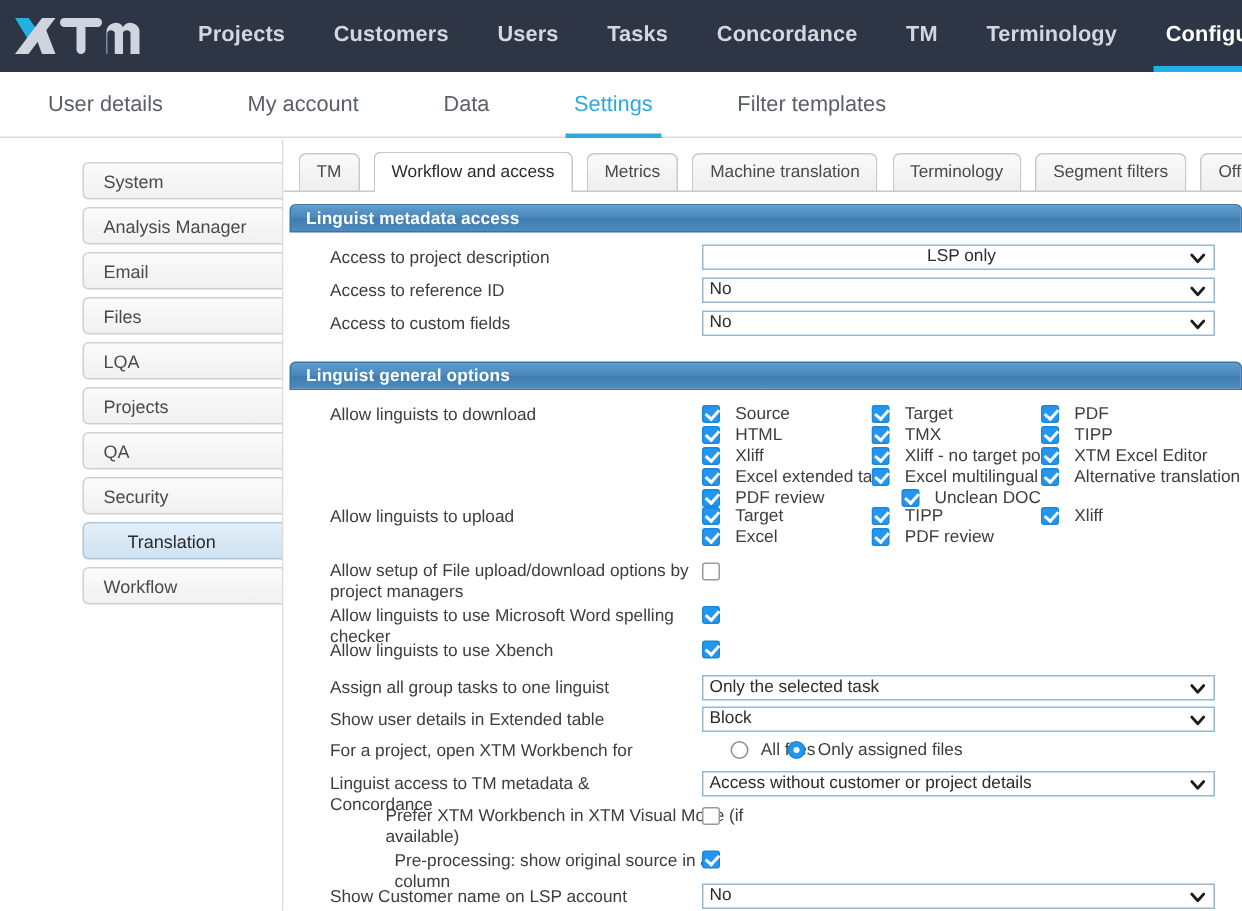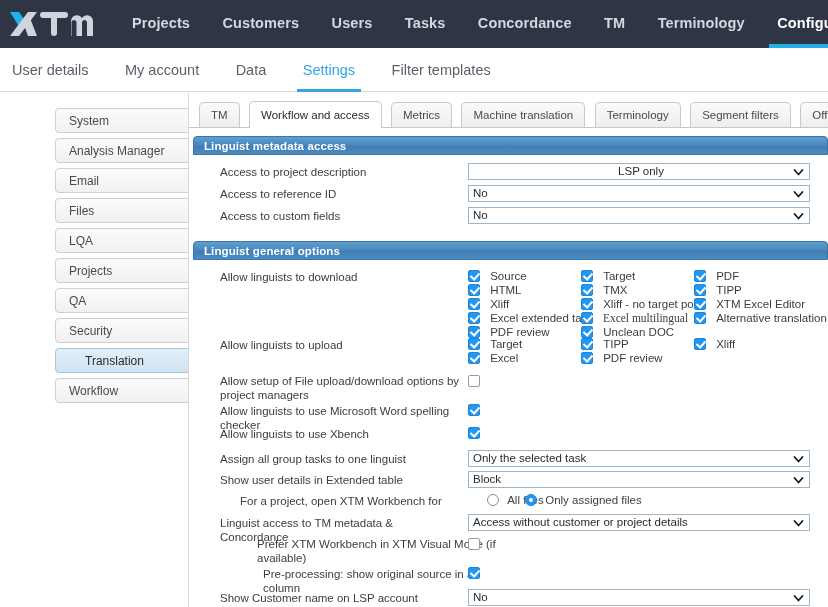--- a/index.html
+++ b/index.html
@@ -63,20 +63,21 @@
   .subnav-item {
     display: inline-block;
     position: relative;
     height: 44px;
     line-height: 44px;
     padding: 0 16px;
     color: #5a5f68;
     font-size: 14.5px;
     cursor: pointer;
     vertical-align: top;
+    margin-left: 20px;
   }
   .subnav-item:first-child { padding-left: 12px; }
   .subnav-item.active { color: #2fa8dd; }
   .subnav-item.active::after {
     content: "";
     position: absolute;
     left: 10px; right: 10px; bottom: 0;
     height: 3px;
     background: #2fa8dd;
   }
@@ -424,31 +425,31 @@
         <div class="cbcell" style="left: 392px; top: 28px; width: 113px;">
           <span class="cb on"></span>
           <span class="cbtxt">Xliff - no target populated</span></div>
         <div class="cbcell" style="left: 505px; top: 28px; width: 134px;">
           <span class="cb on"></span>
           <span class="cbtxt">XTM Excel Editor</span></div>
 
         <div class="cbcell" style="left: 279px; top: 42px; width: 113px;">
           <span class="cb on"></span>
           <span class="cbtxt">Excel extended table</span></div>
-        <div class="cbcell" style="left: 392px; top: 42px; width: 126px; font-family: Liberation Serif, serif;">
+        <div class="cbcell" style="left: 392px; top: 42px; width: 126px;">
           <span class="cb on"></span>
           <span class="cbtxt">Excel multilingual</span></div>
         <div class="cbcell" style="left: 505px; top: 42px; width: 134px;">
           <span class="cb on"></span>
           <span class="cbtxt">Alternative translation</span></div>
 
         <div class="cbcell" style="left: 279px; top: 56px; width: 108px;">
           <span class="cb on"></span>
           <span class="cbtxt">PDF review</span></div>
-        <div class="cbcell" style="left: 392px; top: 56px; width: 113px;">
+        <div class="cbcell" style="left: 392px; top: 56px; width: 113px; text-align: right;">
           <span class="cb on"></span>
           <span class="cbtxt">Unclean DOC</span></div>
       </div>
     </div>
 
     <div class="row" style="height:32px; margin-top:-12px">
       <div class="row-label" style="top: 0px; left: 31px;">Allow linguists to upload</div>
       <div class="cbgrid">
         <div class="cbcell" style="left: 279px; top: 0px; width: 108px;">
           <span class="cb on"></span>
@@ -511,21 +512,21 @@
           <span class="chev">
             <svg width="11" height="14" viewBox="0 0 11 14">
                 <path d="M1.5 5 L5.5 9.5 L9.5 5" stroke="#1c1c1c" stroke-width="1.8" fill="none" stroke-linecap="round" stroke-linejoin="round"></path>
               </svg>
           </span>
         </div>
       </div>
     </div>
 
     <div class="row" style="height:22px">
-      <div class="row-label" style="top: 2px; left: 31px; margin-left: 20px;">For a project, open XTM Workbench for</div>
+      <div class="row-label" style="top: 2px; left: 31px;">For a project, open XTM Workbench for</div>
       <div class="radio-opt" style="left: 283px; top: 2px; padding-left: 15px;">
         <span class="rd"></span>
         <span class="rdtxt">All files</span>
       </div>
       <div class="radio-opt" style="left: 336px; top: 2px;">
         <span class="rd on"></span>
         <span class="rdtxt">Only assigned files</span>
       </div>
     </div>
 

